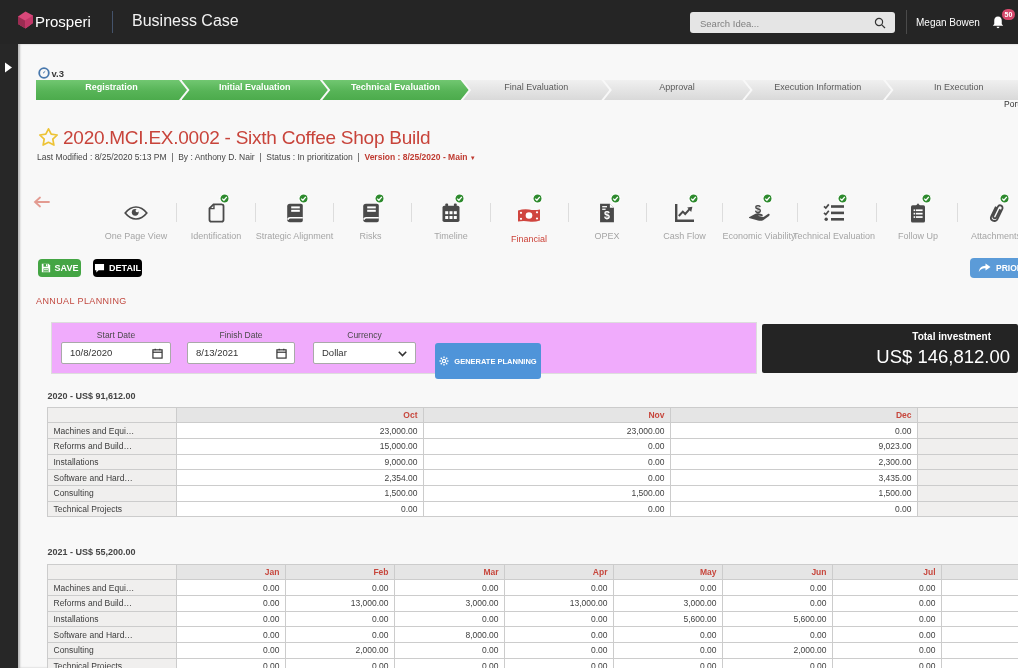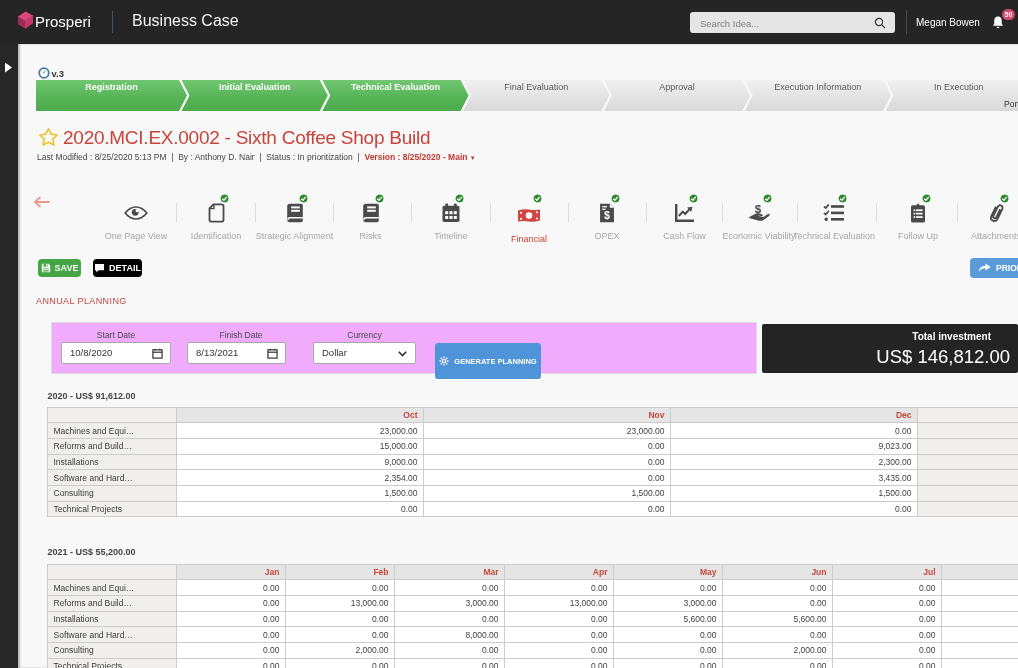--- a/index.html
+++ b/index.html
@@ -4,21 +4,21 @@
 <style>
 *{margin:0;padding:0;box-sizing:border-box}
 html,body{width:1018px;height:668px;overflow:hidden;font-family:"Liberation Sans",sans-serif;background:#f8f8f8}
 .abs{position:absolute}
 #page{position:relative;width:1018px;height:668px;overflow:hidden}
 
 #topbar{position:absolute;left:0;top:0;width:1018px;height:44px;background:#252525}
 #sidebar{position:absolute;left:0;top:44px;width:18px;height:624px;background:#272727}
 #content{position:absolute;left:18px;top:44px;width:1000px;height:624px;background:#f8f8f8;box-shadow:inset 2px 0 2px rgba(0,0,0,.25)}
 
-.step{position:absolute;top:36px;height:31px;line-height:15px;text-align:center;font-size:9px}
+.step{position:absolute;top:36px;height:20px;line-height:15px;text-align:center;font-size:9px}
 .sg{background:linear-gradient(180deg,#71c771 0%,#57b457 55%,#4cab4c 100%);color:#fff;font-weight:bold}
 .sy{background:linear-gradient(180deg,#f0f0f0 0%,#e2e2e2 60%,#d9d9d9 100%);color:#5a5a5a}
 .arrowR{clip-path:polygon(0 0,calc(100% - 8px) 0,100% 50%,calc(100% - 8px) 100%,0 100%)}
 .arrowLR{clip-path:polygon(0 0,calc(100% - 8px) 0,100% 50%,calc(100% - 8px) 100%,0 100%,8px 50%)}
 
 .ti{position:absolute;top:158px;width:110px;margin-left:-55px;text-align:center}
 .ti .lb{margin-top:3px;font-size:9px;color:#a5a5a5;white-space:nowrap}
 .ti .bdg{position:absolute;top:-9px;left:58px}
 .tsep{position:absolute;top:159px;width:1px;height:19px;background:#ddd}
 
@@ -302,21 +302,21 @@
     <div class="flabel" style="left:9px;top:7px;width:110px">Start Date</div>
     <div class="finput" style="left:9px;top:19px;width:110px">10/8/2020
       <svg class="abs" style="right:7px;top:5px" width="11" height="11" viewBox="0 0 12 12">
             <rect x="1" y="2" width="10" height="9" fill="none" stroke="#333" stroke-width="1.3"></rect>
             <line x1="1" y1="4.6" x2="11" y2="4.6" stroke="#333" stroke-width="1.3"></line>
             <line x1="3.5" y1="0.8" x2="3.5" y2="2.5" stroke="#333" stroke-width="1.3"></line>
             <line x1="8.5" y1="0.8" x2="8.5" y2="2.5" stroke="#333" stroke-width="1.3"></line>
           </svg>
     </div>
     <div class="flabel" style="left:135px;top:7px;width:108px">Finish Date</div>
-    <div class="finput" style="left:135px;top:19px;width:99px">8/13/2021
+    <div class="finput" style="left:135px;top:19px;width:108px">8/13/2021
       <svg class="abs" style="right:7px;top:5px" width="11" height="11" viewBox="0 0 12 12">
             <rect x="1" y="2" width="10" height="9" fill="none" stroke="#333" stroke-width="1.3"></rect>
             <line x1="1" y1="4.6" x2="11" y2="4.6" stroke="#333" stroke-width="1.3"></line>
             <line x1="3.5" y1="0.8" x2="3.5" y2="2.5" stroke="#333" stroke-width="1.3"></line>
             <line x1="8.5" y1="0.8" x2="8.5" y2="2.5" stroke="#333" stroke-width="1.3"></line>
           </svg>
     </div>
     <div class="flabel" style="left:261px;top:7px;width:103px">Currency</div>
     <div class="finput" style="left:261px;top:19px;width:103px">Dollar
       <svg class="abs" style="right:8px;top:8px" width="9" height="6" viewBox="0 0 9 6">

